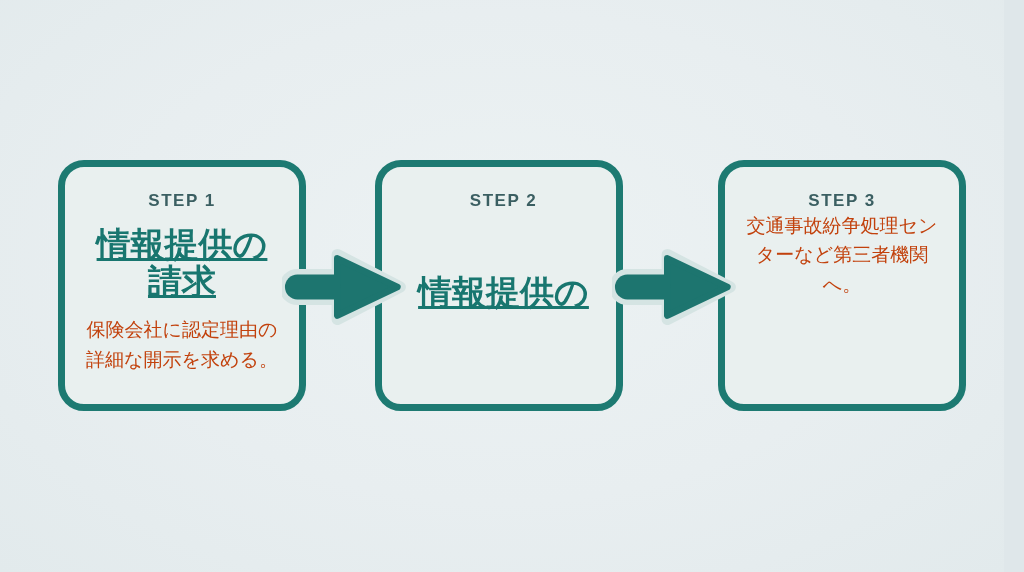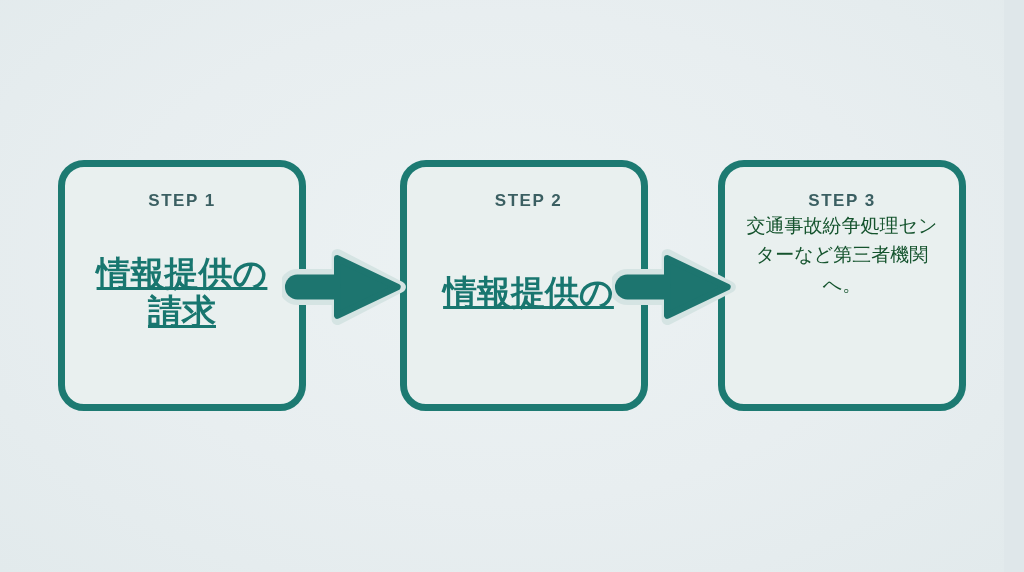--- a/index.html
+++ b/index.html
@@ -26,21 +26,21 @@
     background: #e9f0ef;
     border: 7px solid #1d7a72;
     border-radius: 26px;
     display: flex;
     flex-direction: column;
     align-items: center;
     padding: 24px 12px 30px 12px;
     z-index: 1;
   }
   .card-1 { left: 58px; }
-  .card-2 { left: 400px; padding-left: 21px; }
+  .card-2 { left: 375px; padding-left: 21px; }
   .card-3 { left: 718px; }
   .step-label {
     font-size: 17px;
     font-weight: bold;
     letter-spacing: 1.5px;
     color: #3b5f62;
   }
   .step-title {
     flex: 1;
     display: flex;
@@ -52,41 +52,43 @@
     line-height: 1.1;
     font-weight: bold;
     color: #18766f;
     text-decoration: underline;
   }
   .step-body {
     white-space: pre-line;
     text-align: center;
     font-size: 19px;
     line-height: 1.55;
-    color: #14532d;
+    color: #c2410c;
   }
   .flow-arrow {
     position: absolute;
     top: 247px;
     width: 124px;
     height: 80px;
     z-index: 2;
   }
   .arrow-1 { left: 282px; }
   .arrow-2 { left: 612px; }
 </style>
 </head>
 <body>
 
 <div class="stage">
 
   <div class="step-card card-1">
     <div class="step-label">STEP 1</div>
     <div class="step-title">情報提供の
 請求</div>
+    <div class="step-body">保険会社に認定理由の
+詳細な開示を求める。</div>
   </div>
 
   <svg class="flow-arrow arrow-1" viewBox="0 0 130 84" aria-hidden="true">
 
     <line x1="16" y1="42" x2="58" y2="42" stroke="#d5e4e3" stroke-width="38" stroke-linecap="round"></line>
     <polygon points="58,8 124,42 58,76" fill="#d5e4e3" stroke="#d5e4e3" stroke-width="12" stroke-linejoin="round"></polygon>
 
     <line x1="16" y1="42" x2="58" y2="42" stroke="#1d756f" stroke-width="26" stroke-linecap="round"></line>
     <polygon points="58,12 121,42 58,72" fill="#1d756f" stroke="#1d756f" stroke-width="7" stroke-linejoin="round"></polygon>
   </svg>

